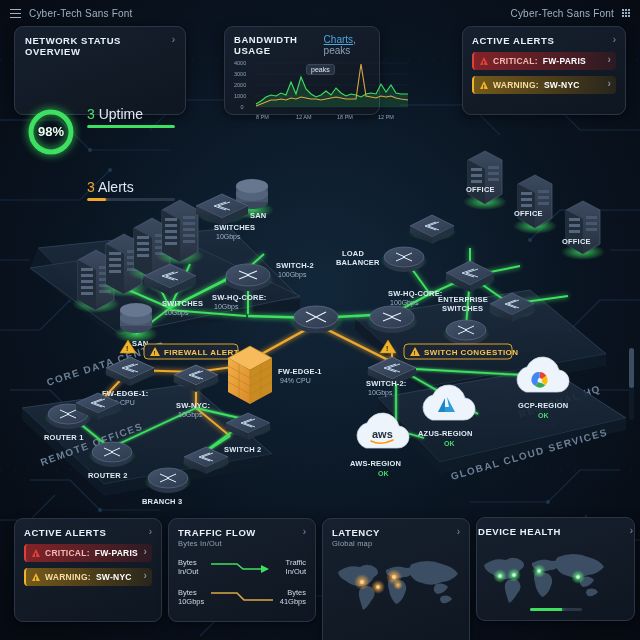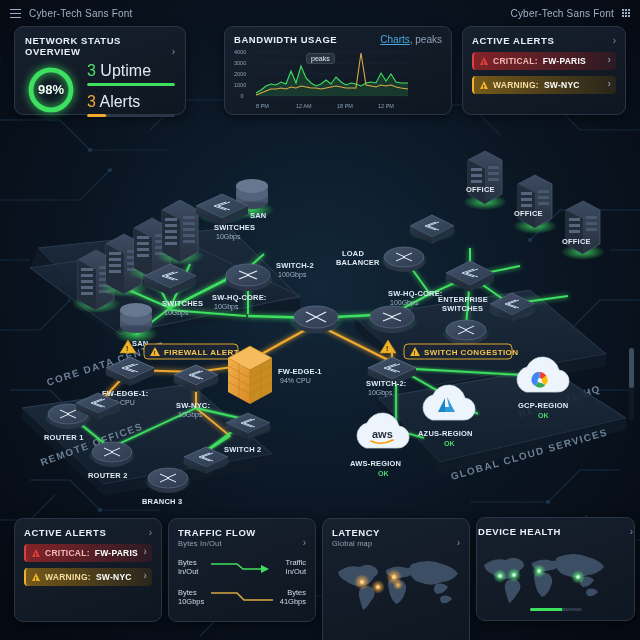--- a/index.html
+++ b/index.html
@@ -20,40 +20,40 @@
   .hamb i{display:block;height:1px;background:#9fb0c4;}
   .grid-ic{display:grid;grid-template-columns:repeat(3,2px);grid-template-rows:repeat(3,2px);gap:1px;}
   .grid-ic i{background:#9fb0c4;width:2px;height:2px;display:block;}
 
   
   .card{position:absolute;border-radius:9px;background:linear-gradient(160deg,#16202e 0%,#121a26 60%,#0e1621 100%);
     border:1px solid #2a3647;box-shadow:0 2px 10px rgba(0,0,0,.55);z-index:30;box-sizing:border-box;}
   .card-title{font-size:9.5px;font-weight:bold;letter-spacing:.55px;color:#e8f0f8;}
   .card-sub{font-size:7.5px;color:#8fa0b4;margin-top:1px;letter-spacing:.2px;}
   .chev{color:#7f90a4;font-size:10px;line-height:1;}
-  .card-head{display:flex;justify-content:space-between;align-items:flex-end;}
+  .card-head{display:flex;justify-content:space-between;align-items:flex-start;}
 
   
   #card-status{left:14px;top:26px;width:172px;height:89px;padding:8px 10px;}
   .status-body{display:flex;align-items:center;gap:10px;margin-top:5px;}
   .donut{position:relative;width:52px;height:52px;flex:0 0 52px;}
   .donut svg{display:block;filter:drop-shadow(0 0 4px rgba(57,230,90,.85));}
   .donut span{position:absolute;inset:0;display:flex;align-items:center;justify-content:center;
     font-size:13px;font-weight:bold;color:#eaffef;}
   .metrics{flex:1;display:flex;flex-direction:column;gap:7px;}
-  .m-label{font-size:16px;color:#dfe9f3;}
+  .m-label{font-size:14px;color:#dfe9f3;margin-top:44px;}
   .m-green{color:#4ce06a;}
   .m-amber{color:#f0a92e;}
   .bar{height:3px;border-radius:2px;background:#2b3749;margin-top:3px;overflow:hidden;}
   .bar i{display:block;height:100%;border-radius:2px;}
   .bar .fill-g{background:#3ee05f;box-shadow:0 0 5px #3ee05f;}
   .bar .fill-a{background:#f0a92e;box-shadow:0 0 5px #f0a92e;}
 
   
-  #card-bw{left:224px;top:26px;width:228px;height:89px;padding:7px 9px;}
+  #card-bw{left:224px;top:26px;width:156px;height:89px;padding:7px 9px;}
   .bw-legend{font-size:10px;margin-left:12px;}
   .bw-legend .lk{color:#4aa8e0;text-decoration:underline;}
   .bw-legend .pk{color:#8fa0b4;}
   .bw-plot{position:relative;margin-top:3px;height:62px;}
   .bw-plot svg{display:block;}
   .peak-tag{position:absolute;left:72px;top:5px;background:#26323f;border:1px solid #3a4759;border-radius:3px;
     padding:1px 4px;font-size:7px;color:#dfe9f3;}
 
   
   #card-alerts-top{left:462px;top:26px;width:164px;height:89px;padding:8px 9px;}

